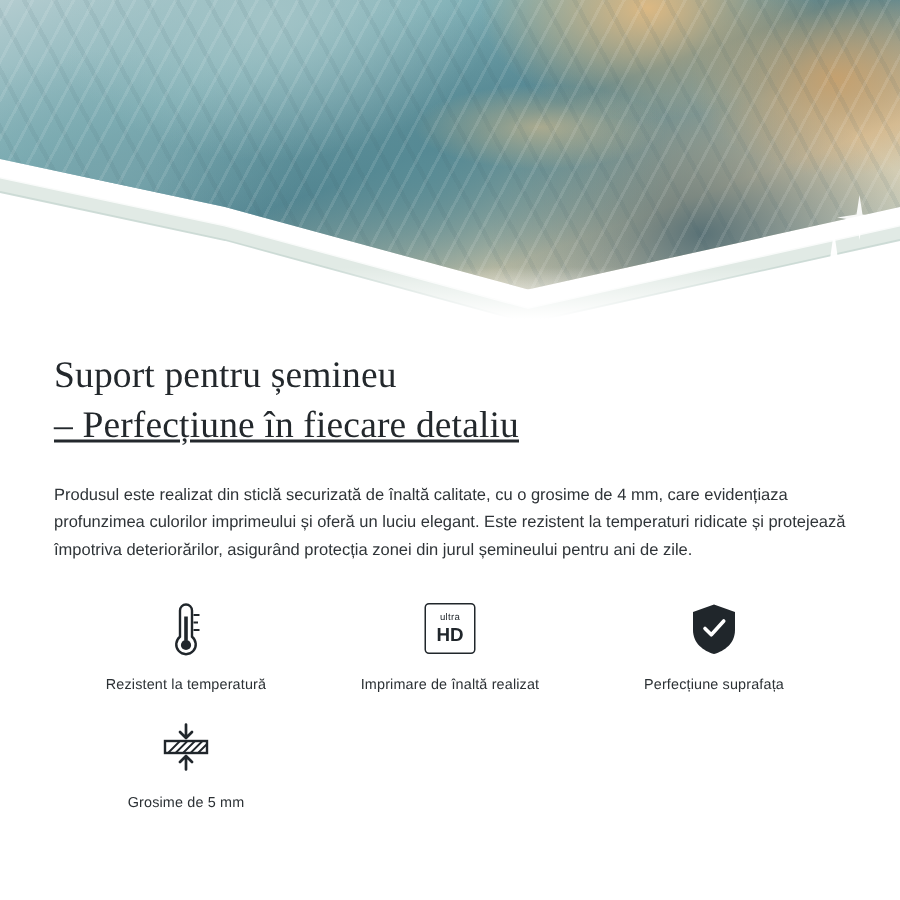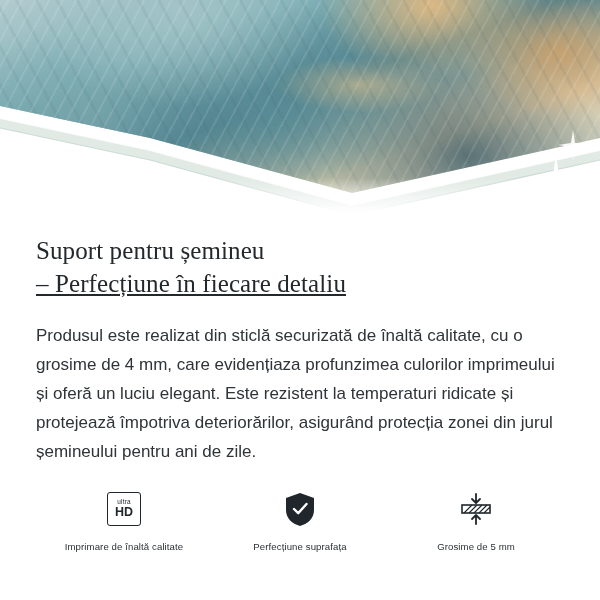--- a/index.html
+++ b/index.html
@@ -64,21 +64,21 @@
     font-size: 25px;
     line-height: 1.33;
     color: #23282c;
     font-weight: 400;
     margin-top: 16px;
     letter-spacing: 0.1px;
   }
   .headline .l2 { display: block; text-decoration: underline; }
   .body {
     margin-top: 20px;
-    font-size: 17px;
+    font-size: 11px;
     line-height: 1.72;
     color: #2f3438;
     max-width: 532px;
   }
 
   
   .features {
     margin-top: 22px;
     display: grid;
     grid-template-columns: repeat(3, 1fr);
@@ -139,29 +139,42 @@
 
     <h1 class="headline">
       <span class="l1">Suport pentru șemineu</span>
       <span class="l2">– Perfecțiune în fiecare detaliu</span>
     </h1>
 
     <p class="body">Produsul este realizat din sticlă securizată de înaltă calitate, cu o grosime de 4 mm, care evidențiaza profunzimea culorilor imprimeului și oferă un luciu elegant. Este rezistent la temperaturi ridicate și protejează împotriva deteriorărilor, asigurând protecția zonei din jurul șemineului pentru ani de zile.</p>
 
     <div class="features">
 
+      <div class="feature">
+        <div class="glyph">
+          <svg width="24" height="40" viewBox="0 0 24 40">
+            <path d="M12 4 a4 4 0 0 1 4 4 v17.5 a6.5 6.5 0 1 1 -8 0 V8 a4 4 0 0 1 4 -4 z" fill="none" stroke="#20262b" stroke-width="1.6"></path>
+            <circle cx="12" cy="31" r="3.4" fill="#20262b"></circle>
+            <rect x="10.8" y="12" width="2.4" height="16" fill="#20262b"></rect>
+            <line x1="17" y1="11" x2="21" y2="11" stroke="#20262b" stroke-width="1.4"></line>
+            <line x1="17" y1="16" x2="20" y2="16" stroke="#20262b" stroke-width="1.4"></line>
+            <line x1="17" y1="21" x2="21" y2="21" stroke="#20262b" stroke-width="1.4"></line>
+          </svg>
+        </div>
+        <div class="caption">Rezistent la temperatură</div>
+      </div>
 
       <div class="feature">
         <div class="glyph">
           <div class="hd-box">
             <span class="ultra">ultra</span>
             <span class="hd">HD</span>
           </div>
         </div>
-        <div class="caption">Imprimare de înaltă calitate</div>
+        <div class="caption">Imprimare de înaltă realizat</div>
       </div>
 
       <div class="feature">
         <div class="glyph">
           <svg width="34" height="38" viewBox="0 0 34 38">
             <path d="M17 3 L31 8 v12 c0 9 -7 14 -14 16 C10 34 3 29 3 20 V8 Z" fill="#20262b"></path>
             <path d="M11 19 l4.2 4.2 L23.5 14" fill="none" stroke="#ffffff" stroke-width="2.4" stroke-linecap="round" stroke-linejoin="round"></path>
           </svg>
         </div>
         <div class="caption">Perfecțiune suprafața</div>

